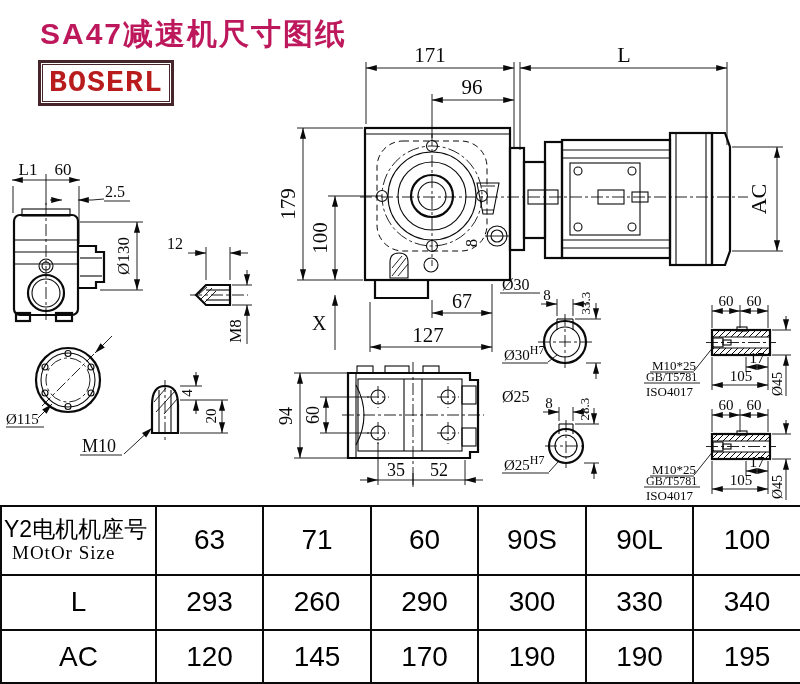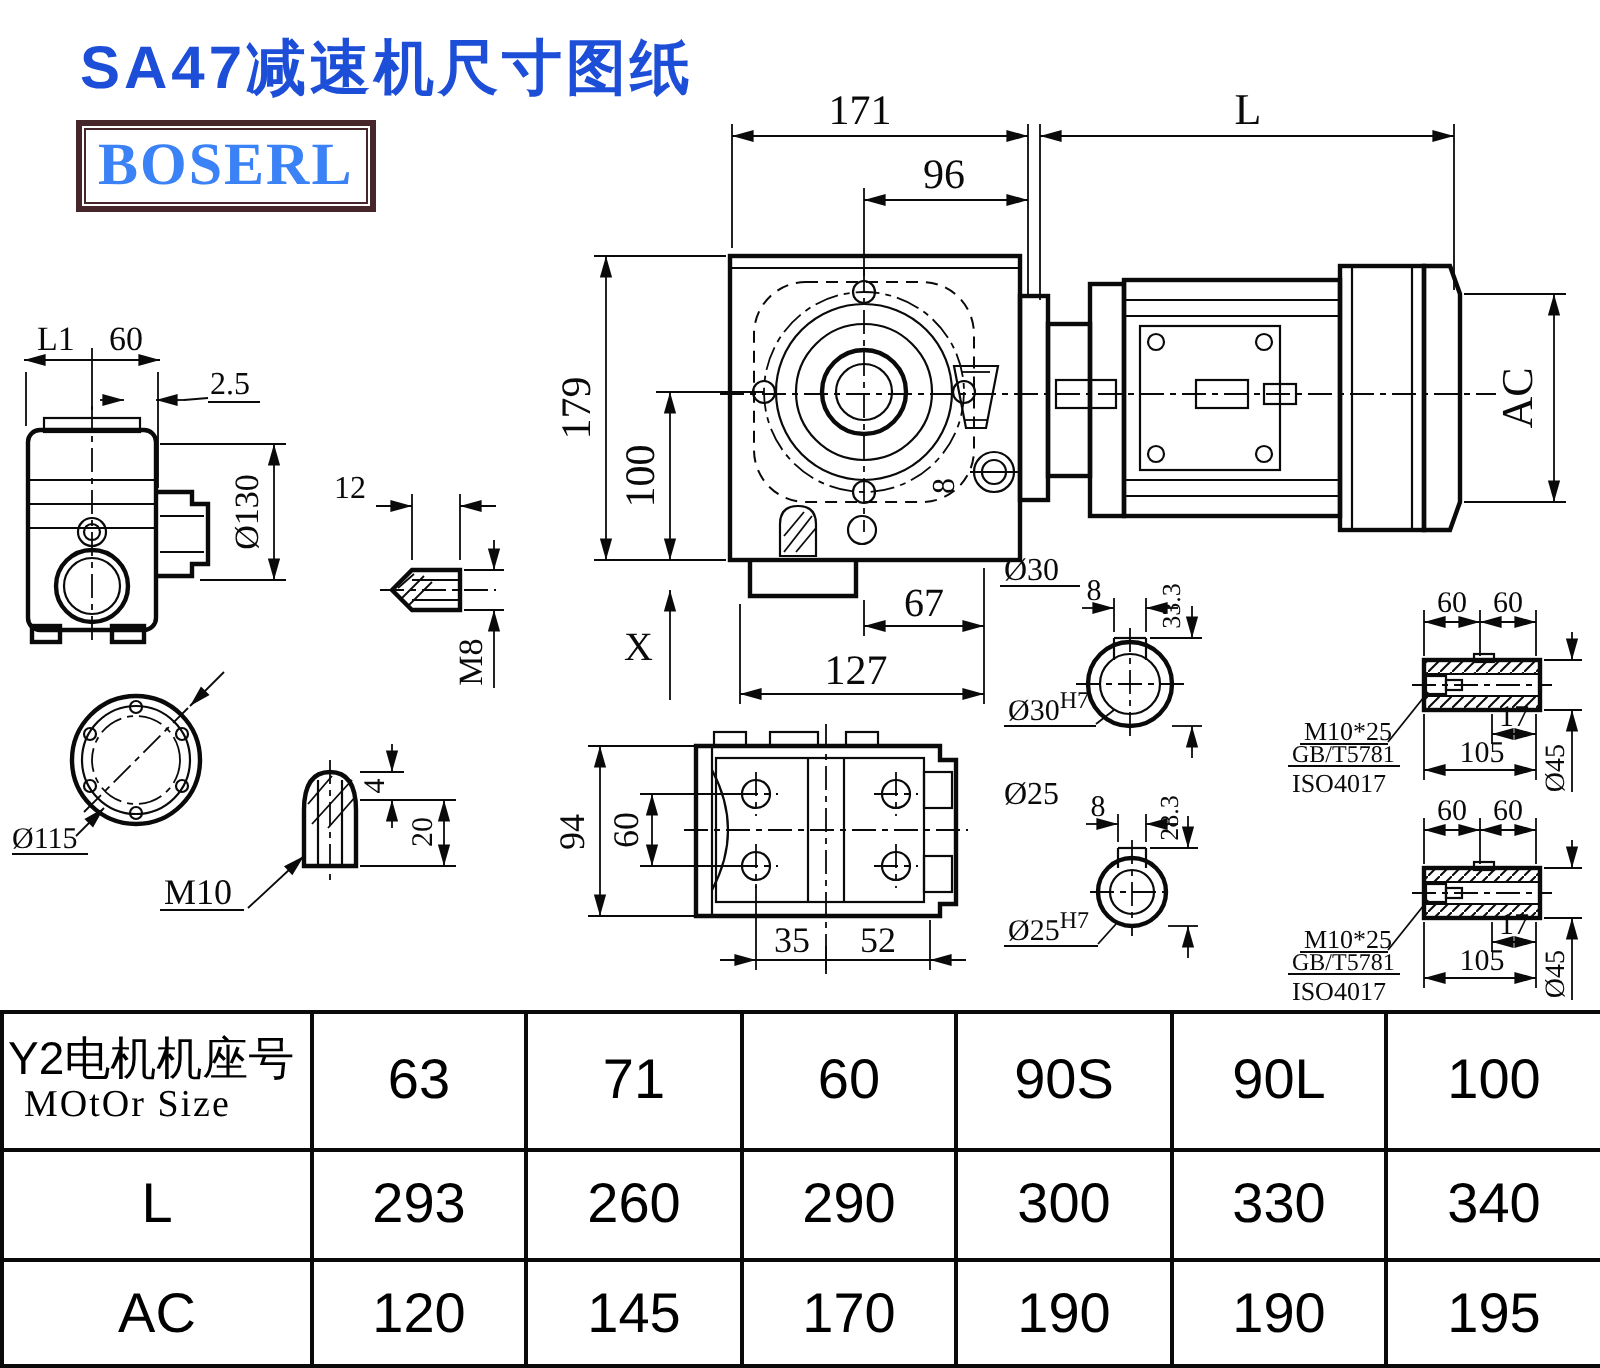--- a/index.html
+++ b/index.html
@@ -1,23 +1,23 @@
 <!DOCTYPE html>
 <html><head>
 <meta charset="utf-8">
 <style>
   html,body{margin:0;padding:0;background:#ffffff;}
   #page{position:relative;width:800px;height:684px;background:#ffffff;overflow:hidden;
         font-family:"Liberation Sans",sans-serif;color:#000;}
   #title{position:absolute;left:40px;top:14px;font-size:30px;font-weight:bold;
-         letter-spacing:2px;color:#1d4ed8;font-family:"Liberation Sans",sans-serif;}
+         letter-spacing:2px;color:#be185d;font-family:"Liberation Sans",sans-serif;}
   #logo{position:absolute;left:38px;top:60px;border:3px solid #46262b;background:#fff;padding:1px;}
   #logo .inner{border:1px solid #46262b;padding:0 6px;}
-  #logo .txt{font-family:Liberation Serif, serif;font-size:30px;line-height:36px;
-             color:#3b82f6;font-weight:600;letter-spacing:1px;}
+  #logo .txt{font-family:Liberation Mono, monospace;font-size:30px;line-height:36px;
+             color:#b91c1c;font-weight:600;letter-spacing:1px;}
   svg text{fill:#0a0a0a;font-family:"Liberation Serif",serif;}
   .s22{font-size:22px}.s21{font-size:21px}.s20{font-size:20px}.s18{font-size:18px}
   .s17{font-size:17px}.s16{font-size:16px}.s15{font-size:15px}.s14{font-size:14px}
   .s13{font-size:13px}.s12{font-size:12px}
   .k{stroke:#0a0a0a;fill:none;stroke-width:2.2}
   .n{stroke:#0a0a0a;fill:none;stroke-width:1.1}
   .d{stroke:#0a0a0a;fill:none;stroke-width:0.9}
   .c{stroke:#0a0a0a;fill:none;stroke-width:0.9;stroke-dasharray:12 3 3 3}
   .dash{stroke:#0a0a0a;fill:none;stroke-width:1;stroke-dasharray:6 4}
   #dimtable{position:absolute;left:0;top:505px;width:800px;height:179px;

